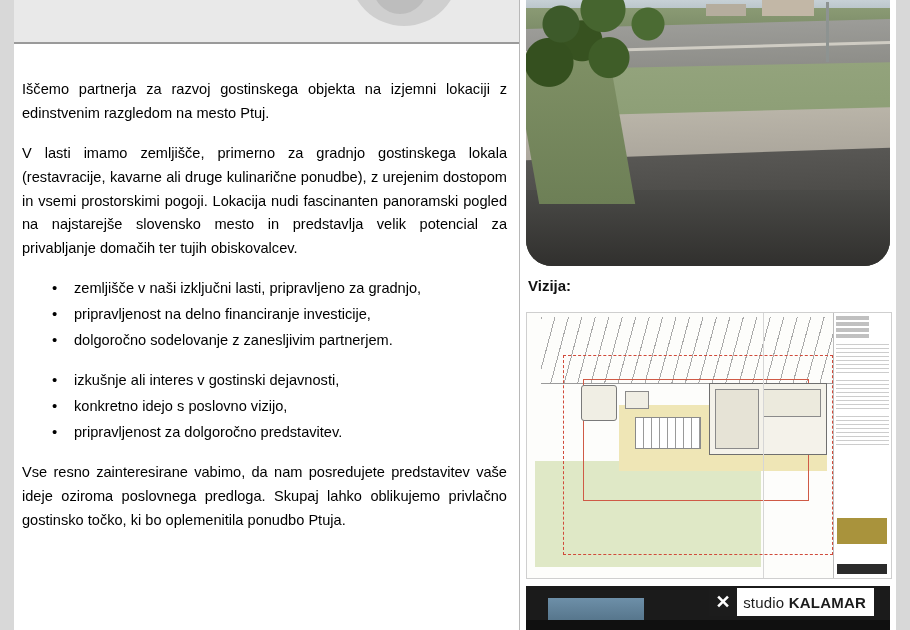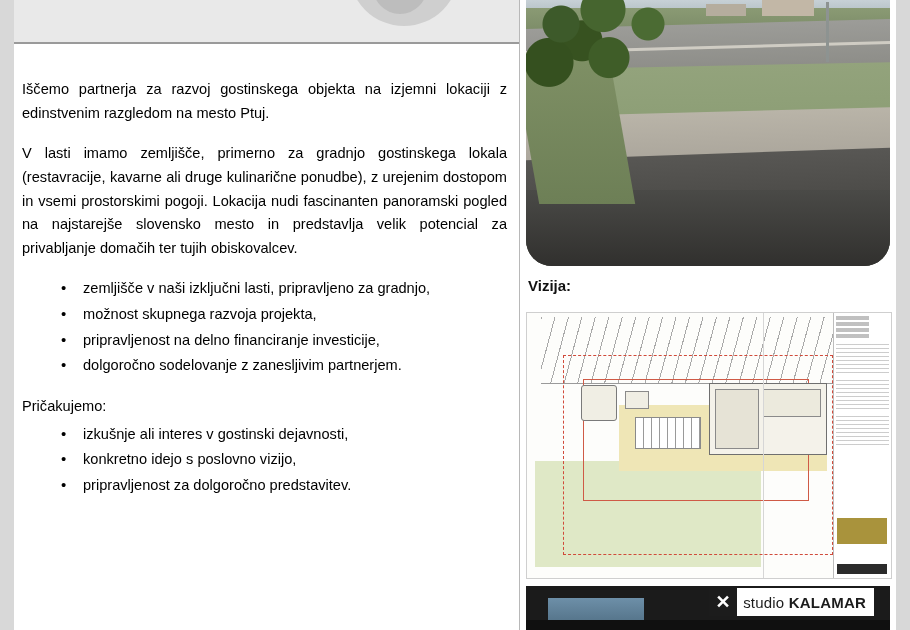--- a/index.html
+++ b/index.html
@@ -94,21 +94,21 @@
   .text-col p.tight {
     margin-bottom: 4px;
   }
   .text-col ul {
     margin: 0 0 17px 0;
     padding-left: 52px;
     list-style: none;
   }
   .text-col li {
     position: relative;
-    margin: 0 0 2px 9px;
+    margin: 0 0 2px 0;
   }
   .text-col li::before {
     content: "\2022";
     position: absolute;
     left: -22px;
     top: -1px;
     font-size: 15px;
   }
 
   
@@ -370,32 +370,31 @@
     <div class="banner-shape2"></div>
     <div class="banner-rule"></div>
   </div>
 
   <div class="text-col">
     <p>Iščemo partnerja za razvoj gostinskega objekta na izjemni lokaciji z edinstvenim razgledom na mesto Ptuj.</p>
     <p>V lasti imamo zemljišče, primerno za gradnjo gostinskega lokala (restavracije, kavarne ali druge kulinarične ponudbe), z urejenim dostopom in vsemi prostorskimi pogoji. Lokacija nudi fascinanten panoramski pogled na najstarejše slovensko mesto in predstavlja velik potencial za privabljanje domačih ter tujih obiskovalcev.</p>
 
     <ul>
       <li>zemljišče v naši izključni lasti, pripravljeno za gradnjo,</li>
-      <li>možnost skupnega razvoja projekta,</li>
       <li>pripravljenost na delno financiranje investicije,</li>
       <li>dolgoročno sodelovanje z zanesljivim partnerjem.</li>
     </ul>
 
-    <p class="tight">Pričakujemo:</p>
     <ul>
       <li>izkušnje ali interes v gostinski dejavnosti,</li>
       <li>konkretno idejo s poslovno vizijo,</li>
       <li>pripravljenost za dolgoročno predstavitev.</li>
     </ul>
 
+    <p>Vse resno zainteresirane vabimo, da nam posredujete predstavitev vaše ideje oziroma poslovnega predloga. Skupaj lahko oblikujemo privlačno gostinsko točko, ki bo oplemenitila ponudbo Ptuja.</p>
 
   </div>
 
   <div class="col-divider"></div>
 
   <div class="img-col">
 
     <div class="photo-road">
       <div class="pr-sky"></div>
       <div class="pr-far-grass"></div>

